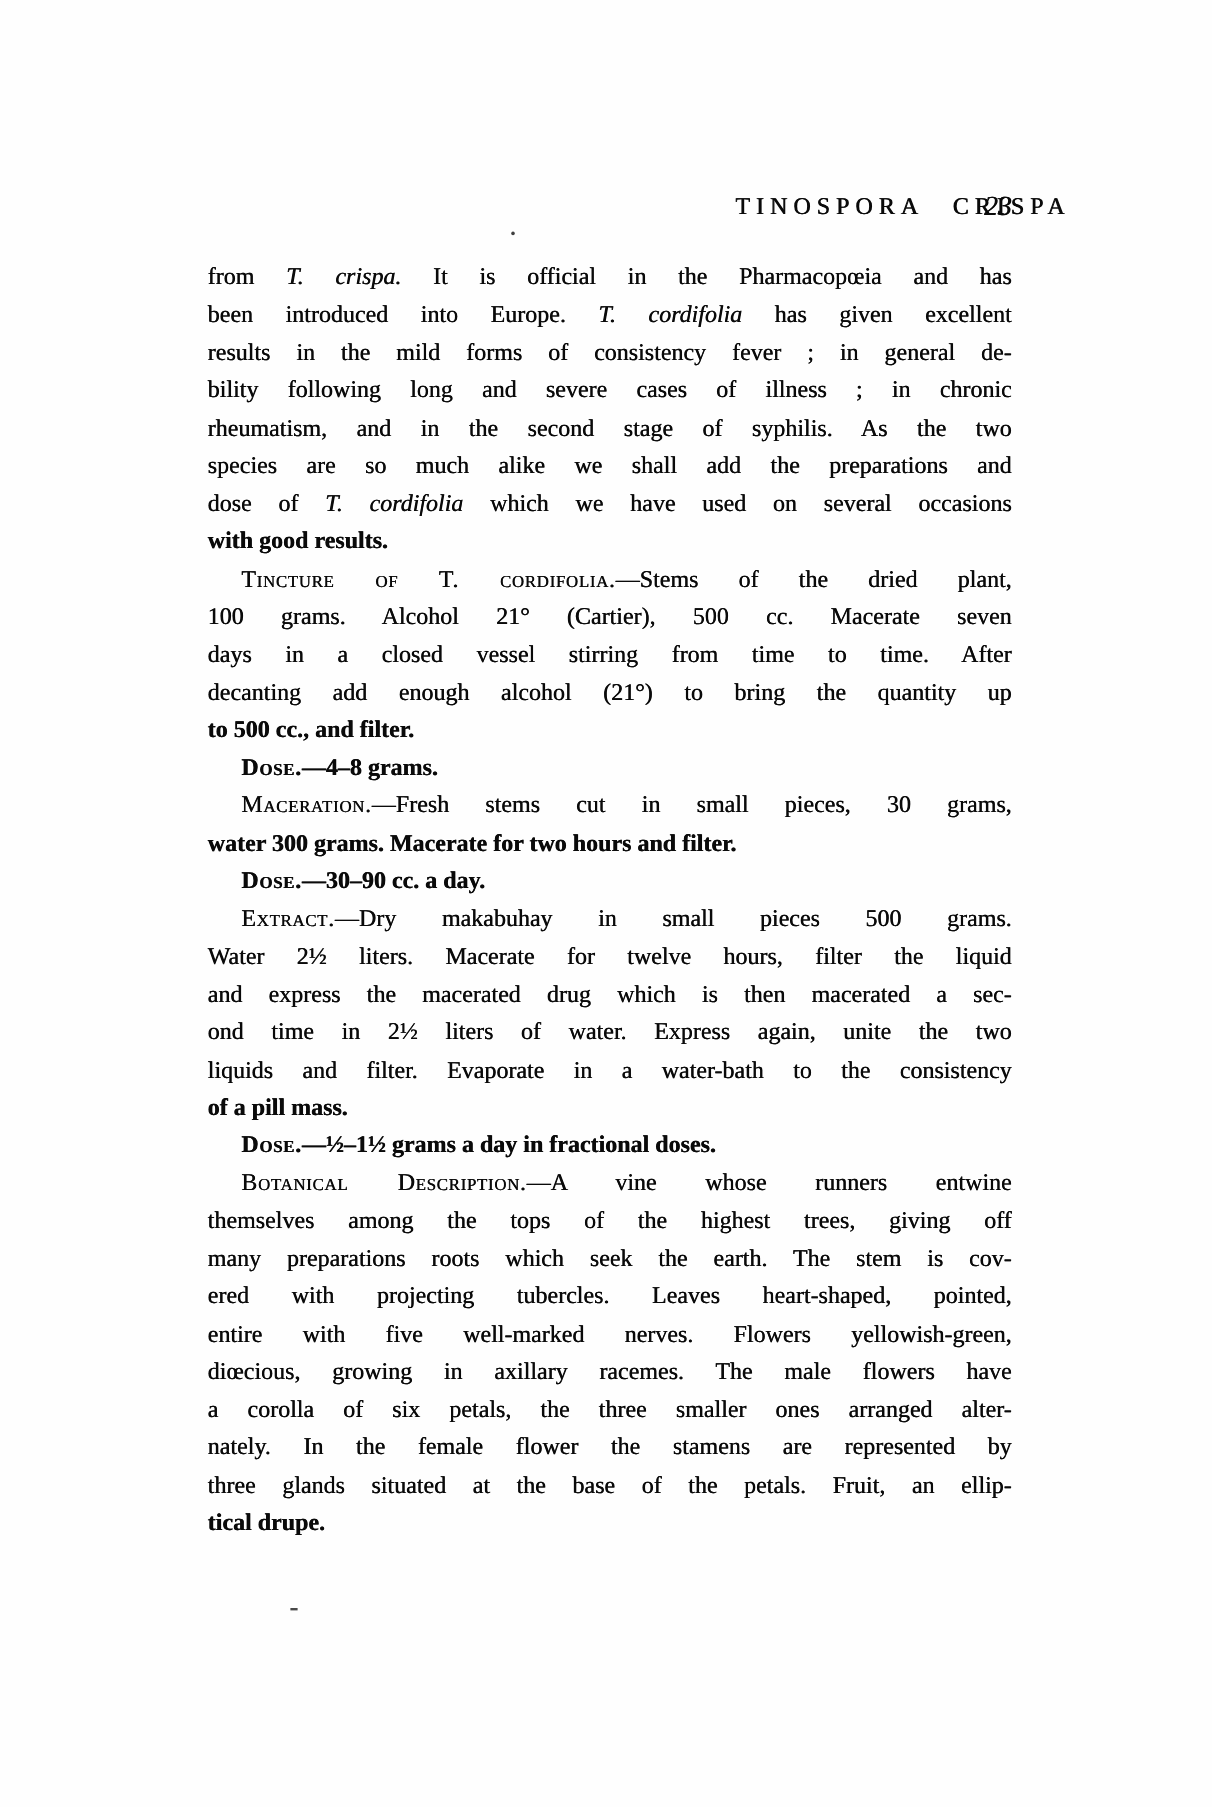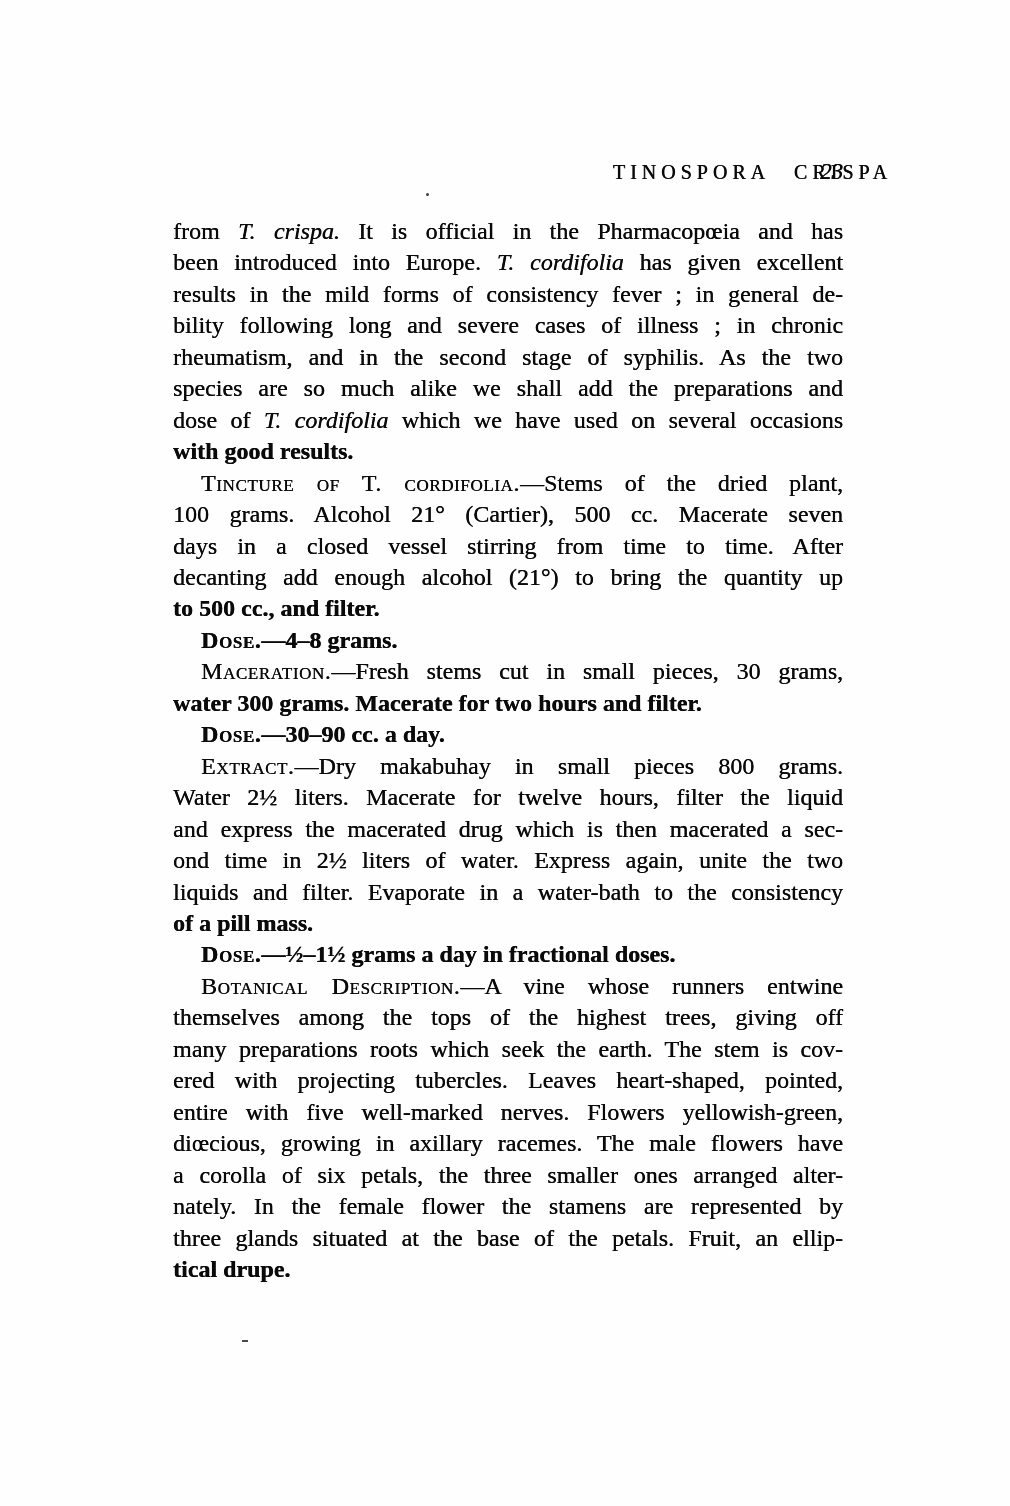--- a/index.html
+++ b/index.html
@@ -41,21 +41,21 @@
     text-shadow: 0.5px 0 0 currentColor;
     font-style: italic;
   }
   .body {
     position: absolute;
     left: 173px; top: 216px;
     width: 670px;
   }
   .paragraph { margin: 0; padding: 0; }
   .line {
-    font-size: 24px;
+    font-size: 20px;
     line-height: 31.45px;
     text-align: justify;
     text-align-last: justify;
     text-justify: inter-word;
     text-shadow: 0.35px 0 0 currentColor;
   }
   .line.lastline { text-align-last: left; font-weight: bold; }
   .line.indent { text-indent: 28px; }
   .it { font-style: italic; }
   .sc { font-variant: small-caps; letter-spacing: 0.6px; }
@@ -98,21 +98,21 @@
         <div class="line indent lastline"><span class="sc">Dose.</span><span class="rm">—4–8 grams.</span></div>
       </div>
       <div class="paragraph">
         <div class="line indent"><span class="sc">Maceration.</span><span class="rm">—Fresh stems cut in small pieces, 30 grams,</span></div>
         <div class="line lastline"><span class="rm">water 300 grams. Macerate for two hours and filter.</span></div>
       </div>
       <div class="paragraph">
         <div class="line indent lastline"><span class="sc">Dose.</span><span class="rm">—30–90 cc. a day.</span></div>
       </div>
       <div class="paragraph">
-        <div class="line indent"><span class="sc">Extract.</span><span class="rm">—Dry makabuhay in small pieces 800 grams.</span></div>
+        <div class="line indent"><span class="sc">Extract.</span><span class="rm">—Dry makabuhay in small pieces 500 grams.</span></div>
         <div class="line"><span class="rm">Water 2½ liters. Macerate for twelve hours, filter the liquid</span></div>
         <div class="line"><span class="rm">and express the macerated drug which is then macerated a sec-</span></div>
         <div class="line"><span class="rm">ond time in 2½ liters of water. Express again, unite the two</span></div>
         <div class="line"><span class="rm">liquids and filter. Evaporate in a water-bath to the consistency</span></div>
         <div class="line lastline"><span class="rm">of a pill mass.</span></div>
       </div>
       <div class="paragraph">
         <div class="line indent lastline"><span class="sc">Dose.</span><span class="rm">—½–1½ grams a day in fractional doses.</span></div>
       </div>
       <div class="paragraph">

